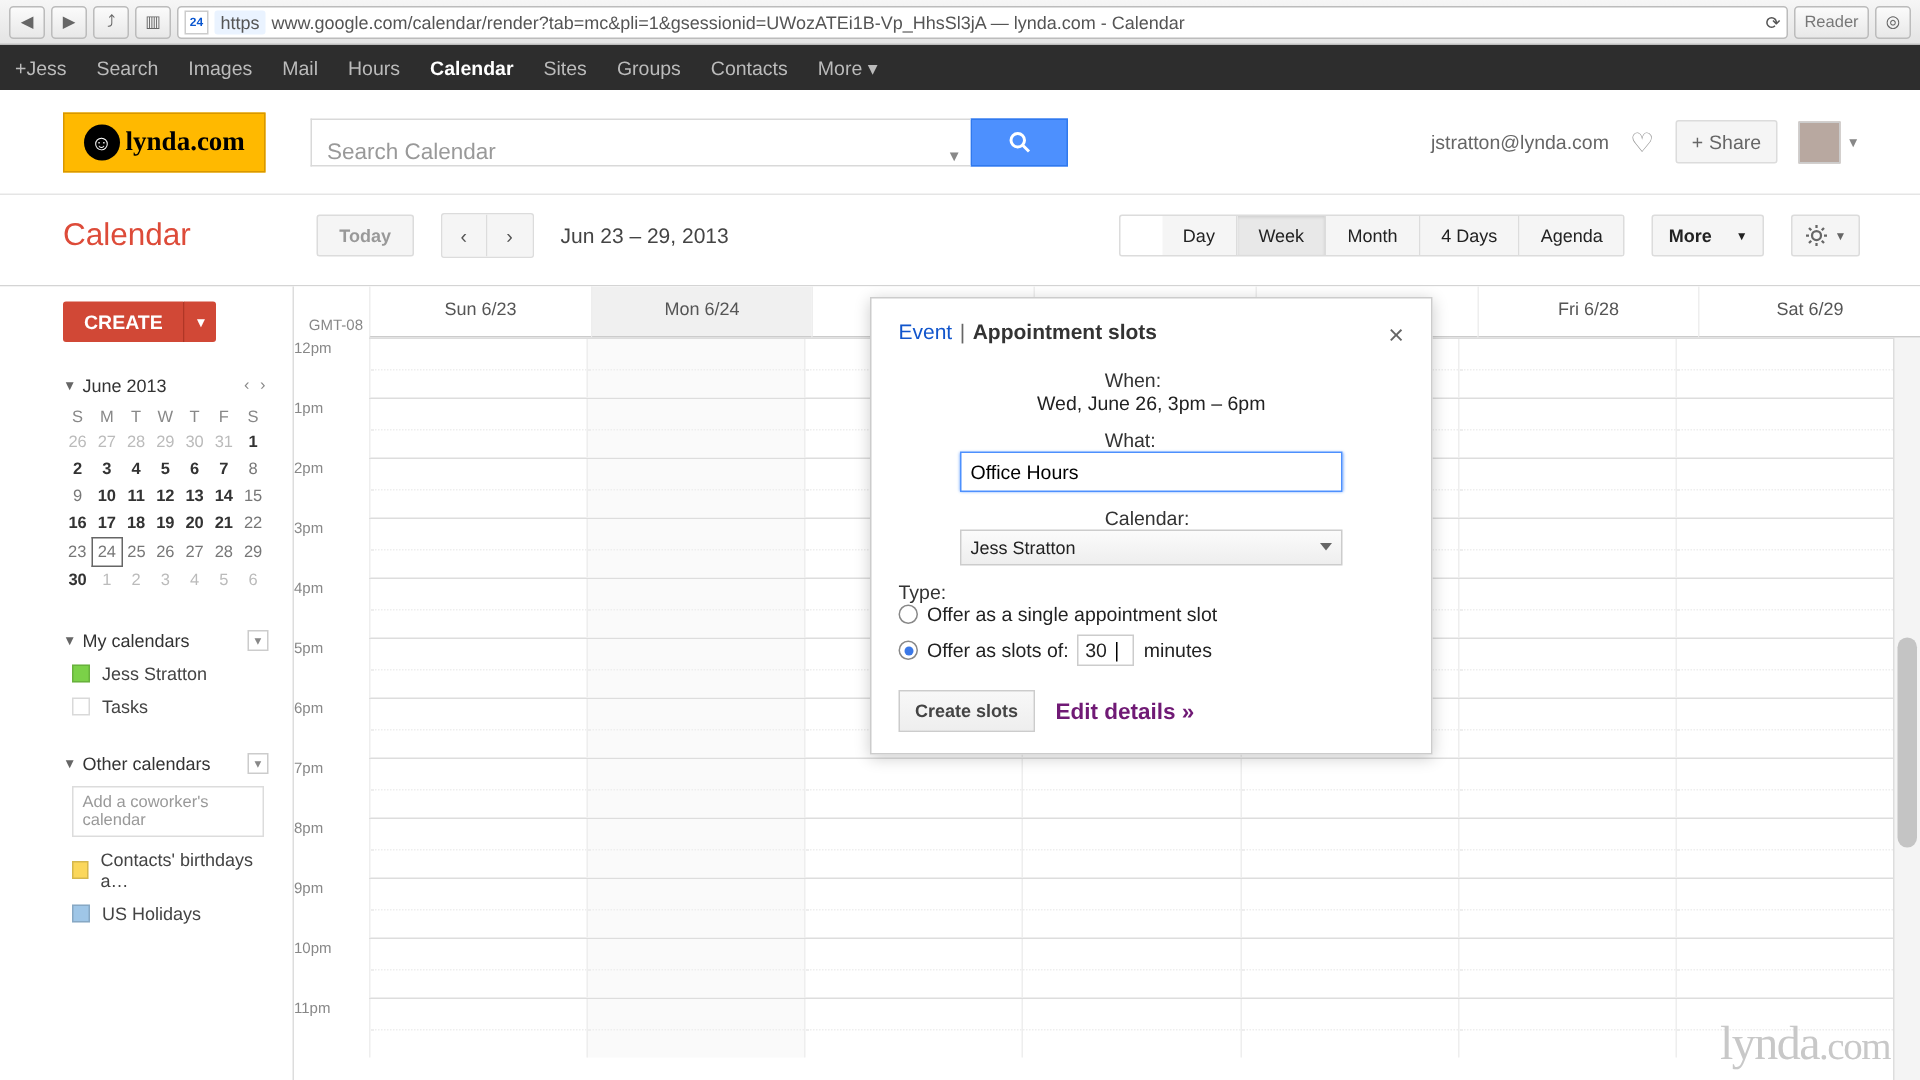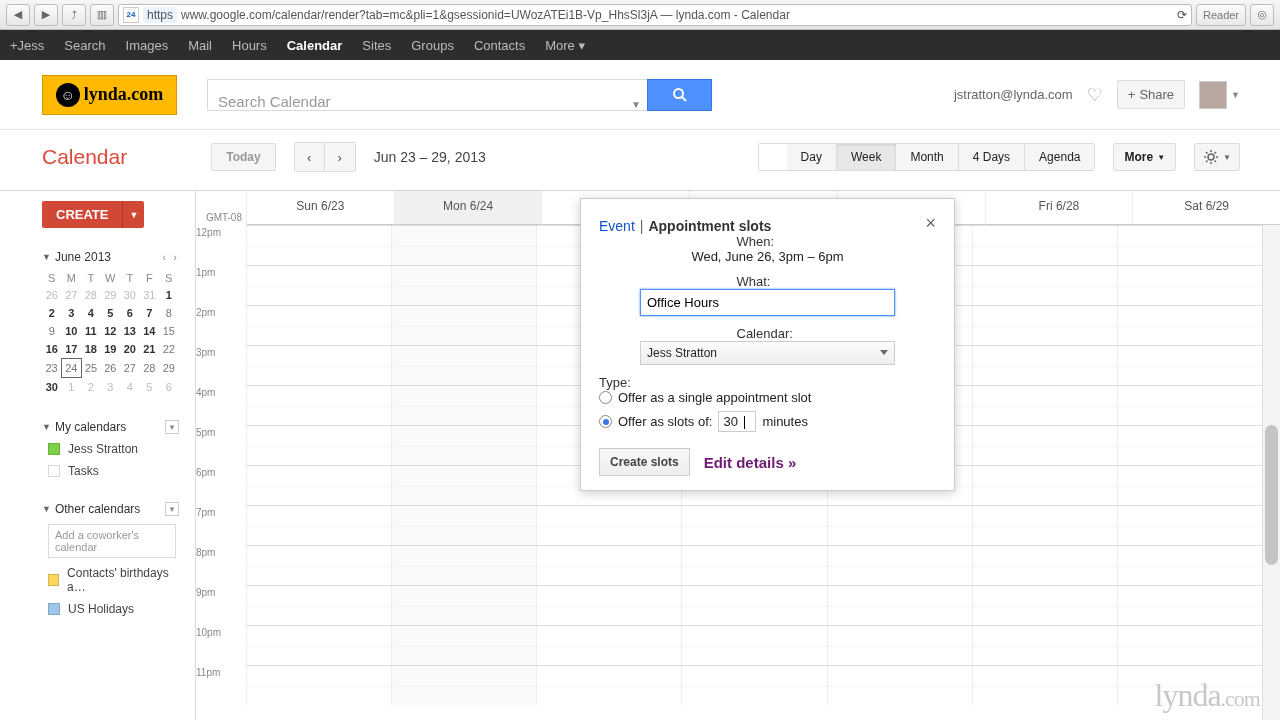--- a/index.html
+++ b/index.html
@@ -38,21 +38,21 @@
 .cal-title { font-size: 21px; color: #dd4b39; font-family: Arial; }
 .today-btn { border:1px solid #dcdcdc; background:#f5f5f5; padding:6px 14px; border-radius:2px; color:#999; font-size:12px; font-weight:bold;}
 .nav-btns { display:flex; border:1px solid #dcdcdc; border-radius:2px; overflow:hidden;}
 .nav-btns div { width:30px; height:28px; background:#f5f5f5; display:flex;align-items:center;justify-content:center; border-right:1px solid #dcdcdc; color:#555;}
 .nav-btns div:last-child{border:none;}
 .date-range { font-size:14px; color:#444;}
 .view-btns { margin-left:auto; display:flex; border:1px solid #dcdcdc; border-radius:2px; overflow:hidden;padding-left:28px;}
 .view-btns div { padding:6px 14px; background:#f5f5f5; border-right:1px solid #dcdcdc; font-size:12px;}
 .view-btns div:last-child{border:none;}
 .view-btns .sel { background:#e8e8e8; box-shadow: inset 0 1px 2px rgba(0,0,0,0.1);}
-.more-btn { border:1px solid #dcdcdc; background:#f5f5f5; padding:6px 10px; border-radius:2px; font-size:12px; font-weight:bold; display:flex;align-items:center;gap:4px;}
+.more-btn { border:1px solid #dcdcdc; background:#f5f5f5; padding:6px 10px; border-radius:2px; font-size:12px; font-weight:bold; display:flex;align-items:center;gap:16px;}
 .gear-btn { border:1px solid #dcdcdc; background:#f5f5f5; padding:5px 8px; border-radius:2px; display:flex;align-items:center;gap:4px;}
 
 
 .main { display:flex; background:#fff; height: calc(720px - 30px - 30px - 70px - 60px);}
 .sidebar { width: 195px; padding: 10px 16px 0 42px; }
 .create-btn { display:flex; }
 .create-btn .m { background:#d14836; color:#fff; font-weight:bold; font-size:13px; padding:6px 14px; border-top-left-radius:2px; border-bottom-left-radius:2px;}
 .create-btn .d { background:#d14836; border-left:1px solid #b03626; color:#fff; width:22px; display:flex;align-items:center;justify-content:center; font-size:9px; border-top-right-radius:2px; border-bottom-right-radius:2px;}
 
 .mini-header { display:flex; align-items:center; margin-top:22px; font-size:12px; color:#333;}
@@ -90,41 +90,41 @@
 .scrollbar { position:absolute; right:0; top:34px; width:18px; bottom:0; background:#f4f4f4; border-left:1px solid #ddd;}
 .scroll-thumb { position:absolute; left:2px; right:2px; top:200px; height:140px; background:#c4c4c4; border-radius:7px;}
 
 
 .event-block { position:absolute; background:#8ee069; border:1px solid #6ac043; border-radius:3px;}
 .event-block .ptr { position:absolute; top:-7px; left:70%; width:0;height:0;border-left:7px solid transparent;border-right:7px solid transparent;border-bottom:7px solid #8ee069;}
 .event-block .ptr2{ position:absolute; top:-8px; left:70%; width:0;height:0;border-left:8px solid transparent;border-right:8px solid transparent;border-bottom:8px solid #6ac043; margin-left:-1px;}
 
 
 .popup { position:absolute; background:#fff; border:1px solid #ccc; box-shadow:0 2px 10px rgba(0,0,0,0.2); padding:14px 18px 14px 18px; z-index:10; width:375px;}
-.popup .phdr { display:flex; align-items:flex-end; font-size:14px; }
+.popup .phdr { display:flex; align-items:flex-start; font-size:14px; margin-bottom:12px;}
 .popup .phdr .ev{ color:#1155cc; cursor:pointer;}
 .popup .phdr .sep{ color:#666; margin:0 5px;}
 .popup .phdr .as{ font-weight:bold; color:#333;}
 .popup .phdr .x{ margin-left:auto; font-size:18px; color:#666; cursor:pointer; font-weight:normal;}
 .popup .row { display:flex; align-items:center; margin-bottom:10px; font-size:13px;flex-direction:column;}
 .popup .row .lbl { width:62px; color:#333;}
 .popup .what-input { width:255px; border:1px solid #4d90fe; padding:5px 6px; font-size:13px; outline:none; box-shadow:0 0 2px #4d90fe;}
 .popup .cal-sel { width:255px; border:1px solid #ccc; padding:4px 6px; font-size:12px; background:linear-gradient(#fbfbfb,#eee); display:flex; position:relative;}
 .popup .cal-sel::after{content:'';position:absolute;right:6px;top:8px;border-left:4px solid transparent;border-right:4px solid transparent;border-top:5px solid #666;}
 .popup .radio-row { display:flex; align-items:center; gap:6px; margin-bottom:6px; font-size:13px;}
 .popup .radio { width:13px;height:13px;border:1px solid #888;border-radius:50%;display:flex;align-items:center;justify-content:center;}
 .popup .radio.sel::after{content:'';width:6px;height:6px;background:#3b78e7;border-radius:50%;}
 .popup .actions { display:flex; align-items:center; gap:14px; margin-top:8px;}
 .popup .create-slots { border:1px solid #ccc; background:linear-gradient(#f8f8f8,#eee); padding:6px 10px; font-size:12px; font-weight:bold; color:#444;}
 .popup .edit-link { color:#701a75; font-size:15px; font-weight:bold;}
 .cursor-i{display:inline-block;width:1px;height:13px;background:#000;vertical-align:middle;margin-left:6px;}
 
 
 .watermark { position:absolute; right:20px; bottom:6px; font-family:Georgia,serif; font-size:32px; color:#c8c8c8; font-weight:normal; letter-spacing:-1px;}
-.watermark .c{font-size:22px;}
+.watermark .c{font-size:26px;}
 </style>
 </head>
 <body>
 
 <div class="browser-bar">
   <div class="browser-btn">◀</div>
   <div class="browser-btn">▶</div>
   <div class="browser-btn">⤴</div>
   <div class="browser-btn">▥</div>
   <div class="url-box">

